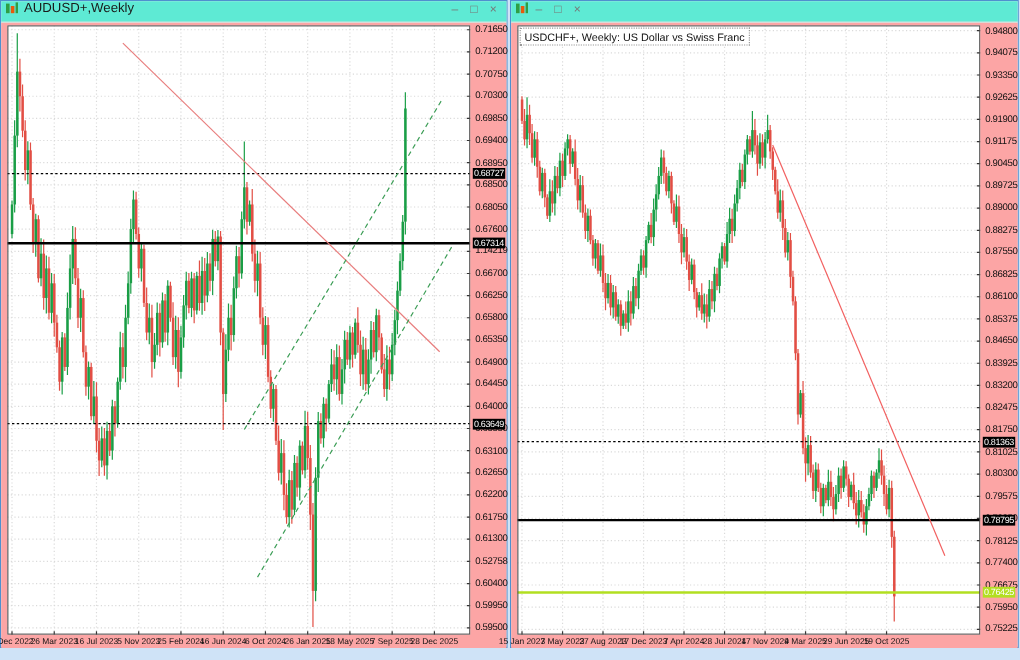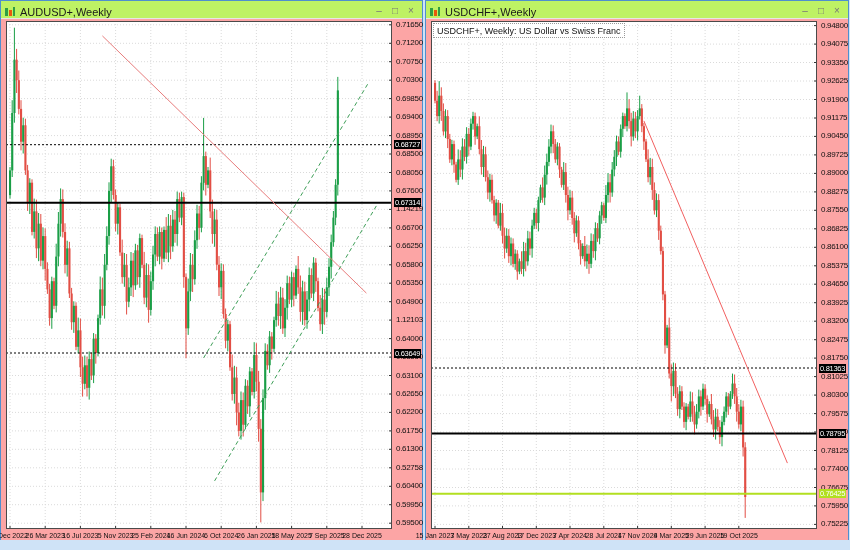--- a/index.html
+++ b/index.html
@@ -1,20 +1,20 @@
 <!DOCTYPE html>
 <html><head>
 <meta charset="utf-8">
 <style>
   html,body{margin:0;padding:0}
   body{width:850px;height:550px;background:#cfe3f7;font-family:"Liberation Sans",sans-serif;overflow:hidden;position:relative}
   .window{position:absolute;top:0;height:540px;background:#ffffff;border:1px solid #4f8fce;box-sizing:border-box}
   #win0{left:0;width:423px}
   #win1{left:425px;width:424px}
-  .titlebar{height:17px;display:flex;align-items:flex-end;padding:0 3px;background:#bef264;border-bottom:1px solid #e6e6e6;font-size:11px;color:#1a1a1a;white-space:nowrap}
+  .titlebar{height:17px;display:flex;align-items:flex-start;padding:0 3px;background:#5eead4;border-bottom:1px solid #e6e6e6;font-size:11px;color:#1a1a1a;white-space:nowrap}
   .titlebar .title{margin-left:4px;flex:1;overflow:hidden}
   .ctrl{width:16px;text-align:center;color:#777;font-size:10px;line-height:15px}
   .app-icon{display:inline-flex;width:12px;height:12px}
   .chart{position:relative;height:521px;background:#fca5a5}
   svg.plot{position:absolute;left:5px;top:2px;display:block}
   .yaxis{position:absolute;top:2px;width:30px;height:508px;font-size:8px;color:#111;left:392px}
   .yaxis .tick{position:absolute;left:3px;white-space:nowrap;letter-spacing:-0.3px;line-height:8px}
   .yaxis .hl{position:absolute;left:1px;padding:0 1px;font-size:7.5px;letter-spacing:-0.3px;line-height:9px;white-space:nowrap}
   .xaxis{position:absolute;left:5px;top:512px;width:386px;height:11px;font-size:7px;color:#111}
   .xaxis .tick{position:absolute;top:1px;transform:translateX(-50%);white-space:nowrap}
@@ -450,21 +450,21 @@
           <span class="tick" style="top:110.6px">0.68950</span>
           <span class="tick" style="top:129.0px">0.68500</span>
           <span class="tick" style="top:147.5px">0.68050</span>
           <span class="tick" style="top:165.9px">0.67600</span>
           <span class="tick" style="top:184.4px">1.14219</span>
           <span class="tick" style="top:202.9px">0.66700</span>
           <span class="tick" style="top:221.3px">0.66250</span>
           <span class="tick" style="top:239.8px">0.65800</span>
           <span class="tick" style="top:258.2px">0.65350</span>
           <span class="tick" style="top:276.7px">0.64900</span>
-          <span class="tick" style="top:295.1px">1.12103</span>
+          <span class="tick" style="top:295.1px">0.64450</span>
           <span class="tick" style="top:313.6px">0.64000</span>
           <span class="tick" style="top:332.1px">0.63550</span>
           <span class="tick" style="top:350.5px">0.63100</span>
           <span class="tick" style="top:369.0px">0.62650</span>
           <span class="tick" style="top:387.4px">0.62200</span>
           <span class="tick" style="top:405.9px">0.61750</span>
           <span class="tick" style="top:424.3px">0.61300</span>
           <span class="tick" style="top:442.8px">0.52758</span>
           <span class="tick" style="top:461.3px">0.60400</span>
           <span class="tick" style="top:479.7px">0.59950</span>
@@ -491,21 +491,20 @@
 
   <section class="window" id="win1">
     <header class="titlebar">
       <span class="app-icon">
         <svg width="12" height="12">
             <rect x="1" y="2" width="3" height="8" fill="#2f9e44"></rect>
             <rect x="5" y="4" width="3" height="6" fill="#e8590c"></rect>
             <rect x="9" y="1" width="2" height="9" fill="#2f9e44"></rect>
           </svg>
       </span>
-      <span class="title">USDCHF+,Weekly</span>
       <span class="ctrl">–</span>
       <span class="ctrl">□</span>
       <span class="ctrl">×</span>
     </header>
     <div class="chart">
       <svg class="plot" id="plot1" width="386" height="508">
           <rect x="0" y="0" width="386" height="508" fill="#ffffff"></rect>
           <g stroke="#dadada" stroke-width="1" stroke-dasharray="1 2" fill="none">
             <line x1="0" x2="386" y1="4.6" y2="4.6"></line>
             <line x1="0" x2="386" y1="23.1" y2="23.1"></line>

